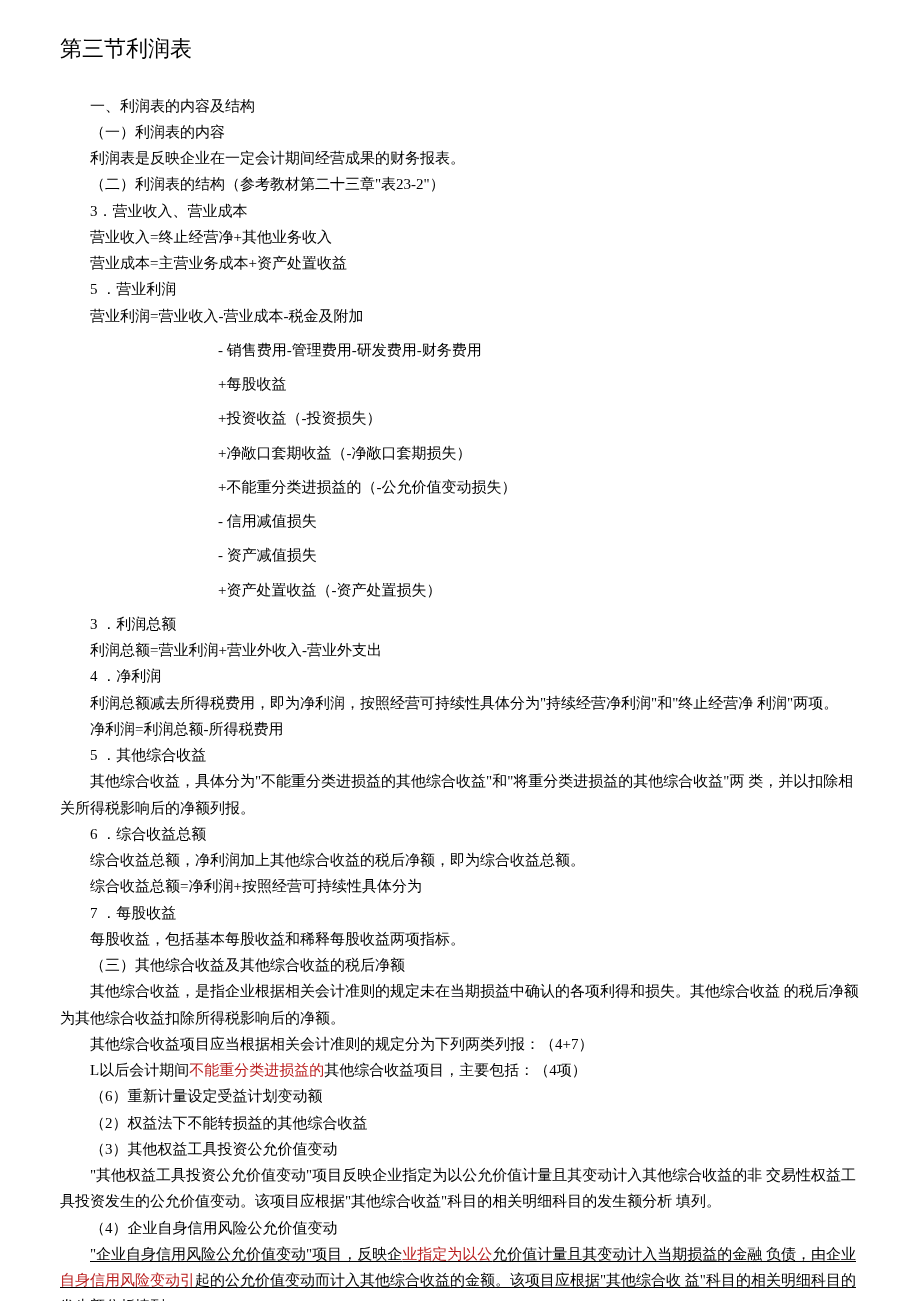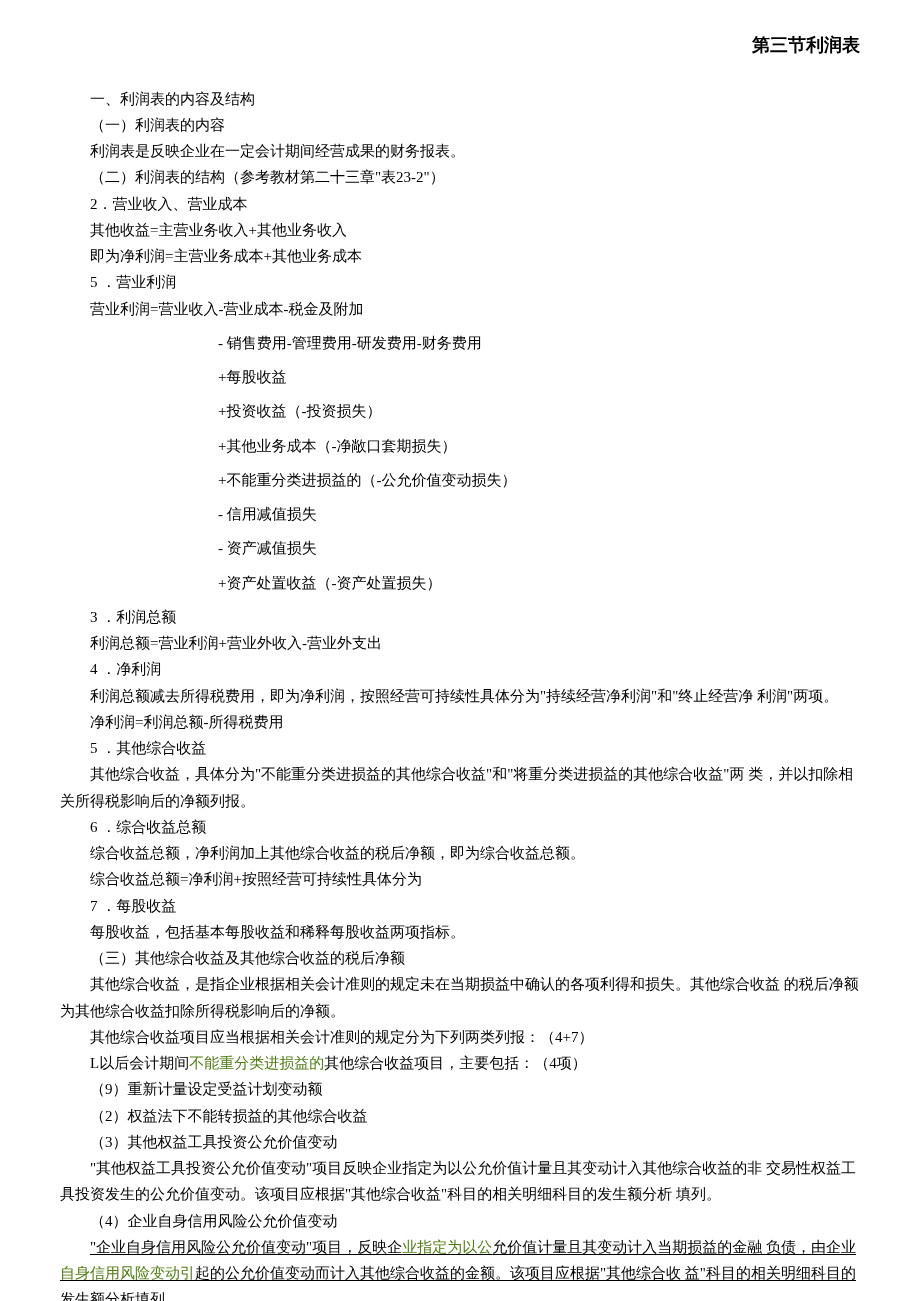--- a/index.html
+++ b/index.html
@@ -7,78 +7,77 @@
     font-size: 15px;
     line-height: 1.75;
     color: #000;
     background: #fff;
     margin: 0;
     padding: 30px 60px 40px 60px;
     width: 920px;
     box-sizing: border-box;
   }
   .title {
-    text-align: right;
-    font-size: 18px;
+    text-align: left;
+    font-size: 22px;
     margin-bottom: 24px;
-    font-weight: bold;
   }
   .p {
     text-indent: 2em;
     margin: 0;
   }
   .formula-indent {
     margin: 8px;
     padding-left: 10em;
   }
   .red {
-    color: #4d7c0f;
+    color: #b91c1c;
     margin-top: 12px;
   }
   .underline {
     text-decoration: underline;
     text-underline-offset: 2px;
   }
 </style>
 </head>
 <body>
 
 <div class="title">第三节利润表</div>
 
 <p class="p">一、利润表的内容及结构</p>
 <p class="p">（一）利润表的内容</p>
 <p class="p">利润表是反映企业在一定会计期间经营成果的财务报表。</p>
 <p class="p">（二）利润表的结构（参考教材第二十三章"表23-2"）</p>
-<p class="p">2．营业收入、营业成本</p>
-<p class="p">其他收益=主营业务收入+其他业务收入</p>
-<p class="p">即为净利润=主营业务成本+其他业务成本</p>
+<p class="p">3．营业收入、营业成本</p>
+<p class="p">营业收入=终止经营净+其他业务收入</p>
+<p class="p">营业成本=主营业务成本+资产处置收益</p>
 <p class="p">5 ．营业利润</p>
 <p class="p">营业利润=营业收入-营业成本-税金及附加</p>
 <p class="formula-indent">-  销售费用-管理费用-研发费用-财务费用</p>
 <p class="formula-indent">+每股收益</p>
 <p class="formula-indent">+投资收益（-投资损失）</p>
-<p class="formula-indent">+其他业务成本（-净敞口套期损失）</p>
+<p class="formula-indent">+净敞口套期收益（-净敞口套期损失）</p>
 <p class="formula-indent">+不能重分类进损益的（-公允价值变动损失）</p>
 <p class="formula-indent">-  信用减值损失</p>
 <p class="formula-indent">-  资产减值损失</p>
 <p class="formula-indent">+资产处置收益（-资产处置损失）</p>
 <p class="p">3 ．利润总额</p>
 <p class="p">利润总额=营业利润+营业外收入-营业外支出</p>
 <p class="p">4 ．净利润</p>
 <p class="p">利润总额减去所得税费用，即为净利润，按照经营可持续性具体分为"持续经营净利润"和"终止经营净  利润"两项。</p>
 <p class="p">净利润=利润总额-所得税费用</p>
 <p class="p">5 ．其他综合收益</p>
 <p class="p">其他综合收益，具体分为"不能重分类进损益的其他综合收益"和"将重分类进损益的其他综合收益"两  类，并以扣除相关所得税影响后的净额列报。</p>
 <p class="p">6 ．综合收益总额</p>
 <p class="p">综合收益总额，净利润加上其他综合收益的税后净额，即为综合收益总额。</p>
 <p class="p">综合收益总额=净利润+按照经营可持续性具体分为</p>
 <p class="p">7 ．每股收益</p>
 <p class="p">每股收益，包括基本每股收益和稀释每股收益两项指标。</p>
 <p class="p">（三）其他综合收益及其他综合收益的税后净额</p>
 <p class="p">其他综合收益，是指企业根据相关会计准则的规定未在当期损益中确认的各项利得和损失。其他综合收益  的税后净额为其他综合收益扣除所得税影响后的净额。</p>
 <p class="p">其他综合收益项目应当根据相关会计准则的规定分为下列两类列报：（4+7）</p>
 <p class="p"><span>L以后会计期间</span><span class="red">不能重分类进损益的</span><span>其他综合收益项目，主要包括：（4项）</span></p>
-<p class="p">（9）重新计量设定受益计划变动额</p>
+<p class="p">（6）重新计量设定受益计划变动额</p>
 <p class="p">（2）权益法下不能转损益的其他综合收益</p>
 <p class="p">（3）其他权益工具投资公允价值变动</p>
 <p class="p">"其他权益工具投资公允价值变动"项目反映企业指定为以公允价值计量且其变动计入其他综合收益的非  交易性权益工具投资发生的公允价值变动。该项目应根据"其他综合收益"科目的相关明细科目的发生额分析  填列。</p>
 <p class="p">（4）企业自身信用风险公允价值变动</p>
 <p class="p underline"><span>"企业自身信用风险公允价值变动"项目，反映企</span><span class="red">业指定为以公</span><span>允价值计量且其变动计入当期损益的金融  负债，由企业</span><span class="red">自身信用风险变动引</span><span>起的公允价值变动而计入其他综合收益的金额。该项目应根据"其他综合收  益"科目的相关明细科目的发生额分析填列。</span></p>
 
 </body></html>

